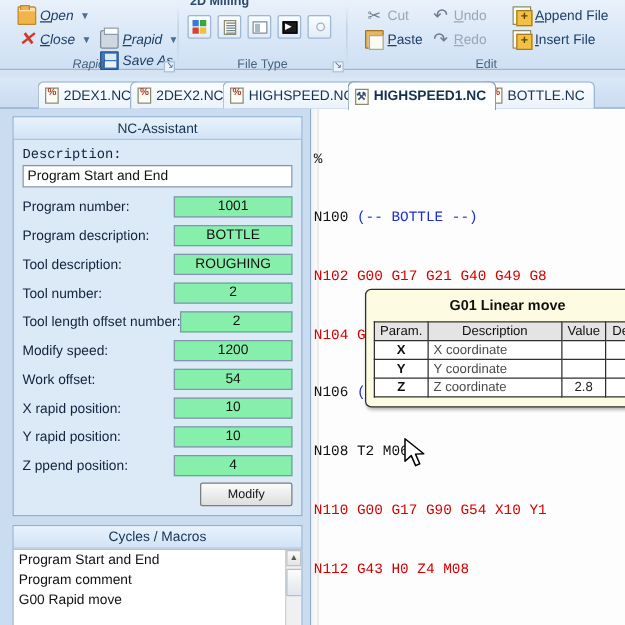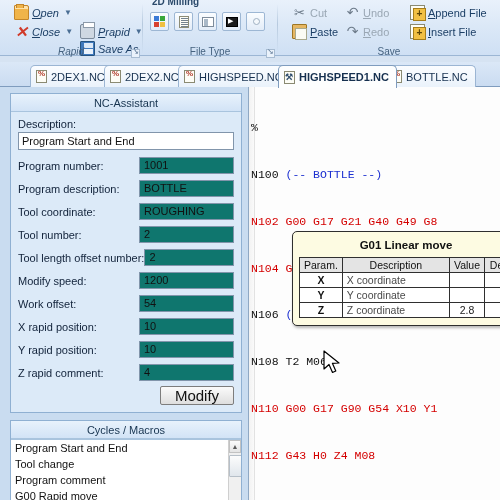--- a/index.html
+++ b/index.html
@@ -98,29 +98,29 @@
 
   
   .leftpanel { position:absolute; left:0; top:87px; width:248px; height:413px;
                background:#c9dcf0; padding:6px 6px 0 10px; }
   .card { background:#dceaf8; border:1px solid #8fb0d2; }
   .cardhead { height:18px; line-height:18px; text-align:center; font-size:11px; color:#16334f;
               background:linear-gradient(180deg,#e8f2fc,#d2e3f6); border-bottom:1px solid #a9c4de; }
   .formbody { padding:6px 7px 7px 7px; }
   .frow { display:flex; align-items:center; height:19px; margin-bottom:4px; }
   .flabel { flex:1 1 auto; font-size:11px; color:#11223a; white-space:nowrap; }
-  .finput { width:95px; height:17px; background:#0f766e; border:1px solid #8195ab;
-            font-size:11px; color:#111; text-align:left; line-height:15px;
+  .finput { width:95px; height:17px; background:#86efac; border:1px solid #8195ab;
+            font-size:11px; color:#111; text-align:center; line-height:15px;
             padding:0 4px; white-space:nowrap; overflow:hidden; font-family:"Liberation Sans",sans-serif; }
-  .desclabel { font-size:11px; margin-bottom:2px; color:#11223a; }
+  .desclabel { font-size:11px; margin-bottom:2px; color:#11223a;font-family:Liberation Mono, monospace; }
   .descinput { width:100%; height:18px; background:#fff; border:1px solid #8195ab;
                font-size:11px; color:#111; text-align:left; line-height:16px; padding:0 3px;
                margin-bottom:6px; }
   .btnrow { display:flex; justify-content:flex-end; margin-top:4px; }
-  .btn { width:74px; height:19px; font-size:15px; color:#111; text-align:center; line-height:17px;
+  .btn { width:74px; height:19px; font-size:10px; color:#111; text-align:center; line-height:17px;
          background:linear-gradient(180deg,#fbfbfb,#dedede); border:1px solid #7d7d7d; border-radius:2px; }
 
   .listcard { margin-top:7px; }
   .listbody { position:relative; height:82px; background:#fff; border-top:1px solid #a9c4de; overflow:hidden; }
   .litem { height:16px; line-height:16px; padding-left:4px; font-size:11px; color:#111; white-space:nowrap; }
   .vscroll { position:absolute; right:0; top:0; width:13px; height:100%;
              background:#f0f0f0; border-left:1px solid #cfcfcf; }
   .vsup { height:13px; background:linear-gradient(180deg,#fbfbfb,#e4e4e4); border:1px solid #c2c2c2;
           font-size:7px; text-align:center; line-height:11px; color:#5a5a5a; }
   .vsthumb { position:absolute; top:15px; left:0; width:13px; height:22px;
@@ -236,21 +236,21 @@
         </div>
         <div class="cmd dis" style="left:65px;top:22px;">
           <span class="ico ic-undo">↷</span>
           <span class="lbl"><u>R</u><span>edo</span></span>
         </div>
         <div class="cmd" style="left:130px;top:22px;">
           <span class="ico ic-plusdoc"></span>
           <span class="lbl"><u>I</u><span>nsert File</span></span>
         </div>
       </div>
-      <div class="gtitle">Save</div>
+      <div class="gtitle">Edit</div>
     </div>
   </div>
 
   <div class="tabstrip">
     <div class="tab" style="left:30px;">
       <span class="tabicon"></span>
       <span>2DEX1.NC</span>
     </div>
     <div class="tab" style="left:104px;">
       <span class="tabicon"></span>
@@ -280,21 +280,21 @@
 
         <div class="frow">
           <span class="flabel">Program number:</span>
           <span class="finput">1001</span>
         </div>
         <div class="frow">
           <span class="flabel">Program description:</span>
           <span class="finput">BOTTLE</span>
         </div>
         <div class="frow">
-          <span class="flabel">Tool coordinate:</span>
+          <span class="flabel">Tool description:</span>
           <span class="finput">ROUGHING</span>
         </div>
         <div class="frow">
           <span class="flabel">Tool number:</span>
           <span class="finput">2</span>
         </div>
         <div class="frow">
           <span class="flabel">Tool length offset number:</span>
           <span class="finput">2</span>
         </div>
@@ -308,35 +308,34 @@
         </div>
         <div class="frow">
           <span class="flabel">X rapid position:</span>
           <span class="finput">10</span>
         </div>
         <div class="frow">
           <span class="flabel">Y rapid position:</span>
           <span class="finput">10</span>
         </div>
         <div class="frow">
-          <span class="flabel">Z rapid comment:</span>
+          <span class="flabel">Z ppend position:</span>
           <span class="finput">4</span>
         </div>
 
         <div class="btnrow">
           <div class="btn">Modify</div>
         </div>
       </div>
     </div>
 
     <div class="card listcard">
       <div class="cardhead">Cycles / Macros</div>
       <div class="listbody">
         <div class="litem">Program Start and End</div>
-        <div class="litem">Tool change</div>
         <div class="litem">Program comment</div>
         <div class="litem">G00 Rapid move</div>
 
         <div class="vscroll">
           <div class="vsup">▲</div>
           <div class="vsthumb"></div>
         </div>
       </div>
     </div>
   </div>

